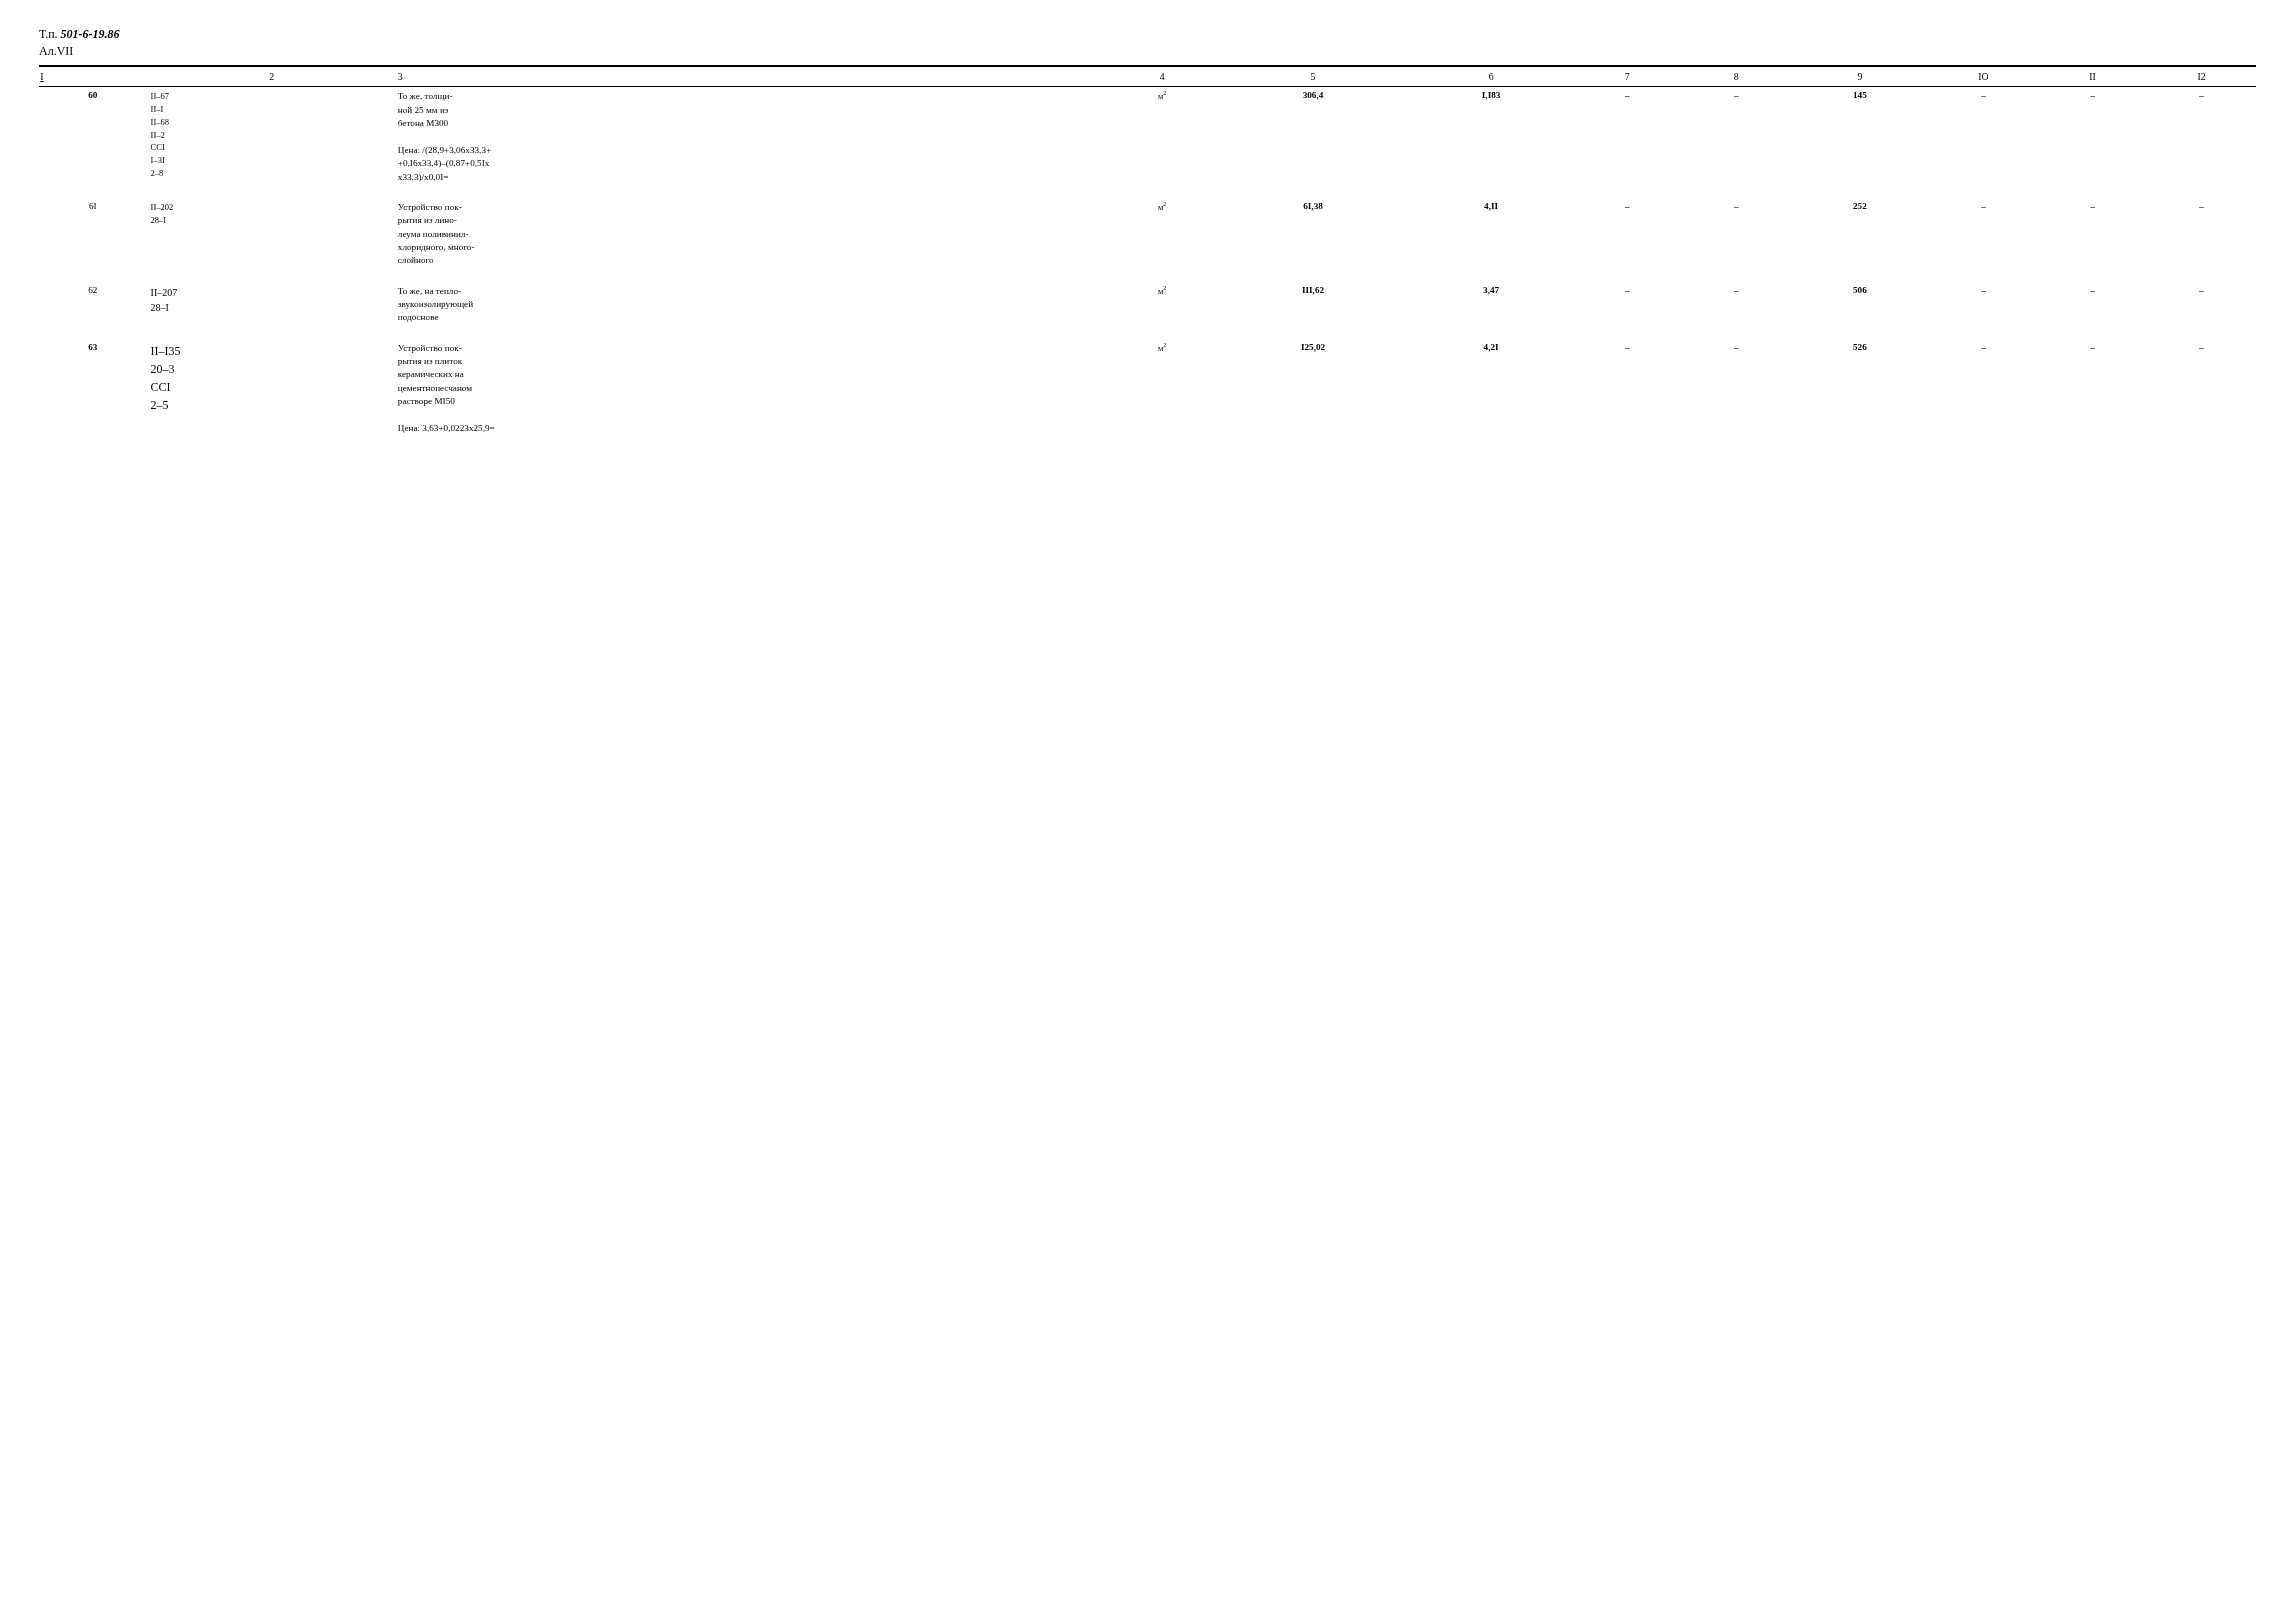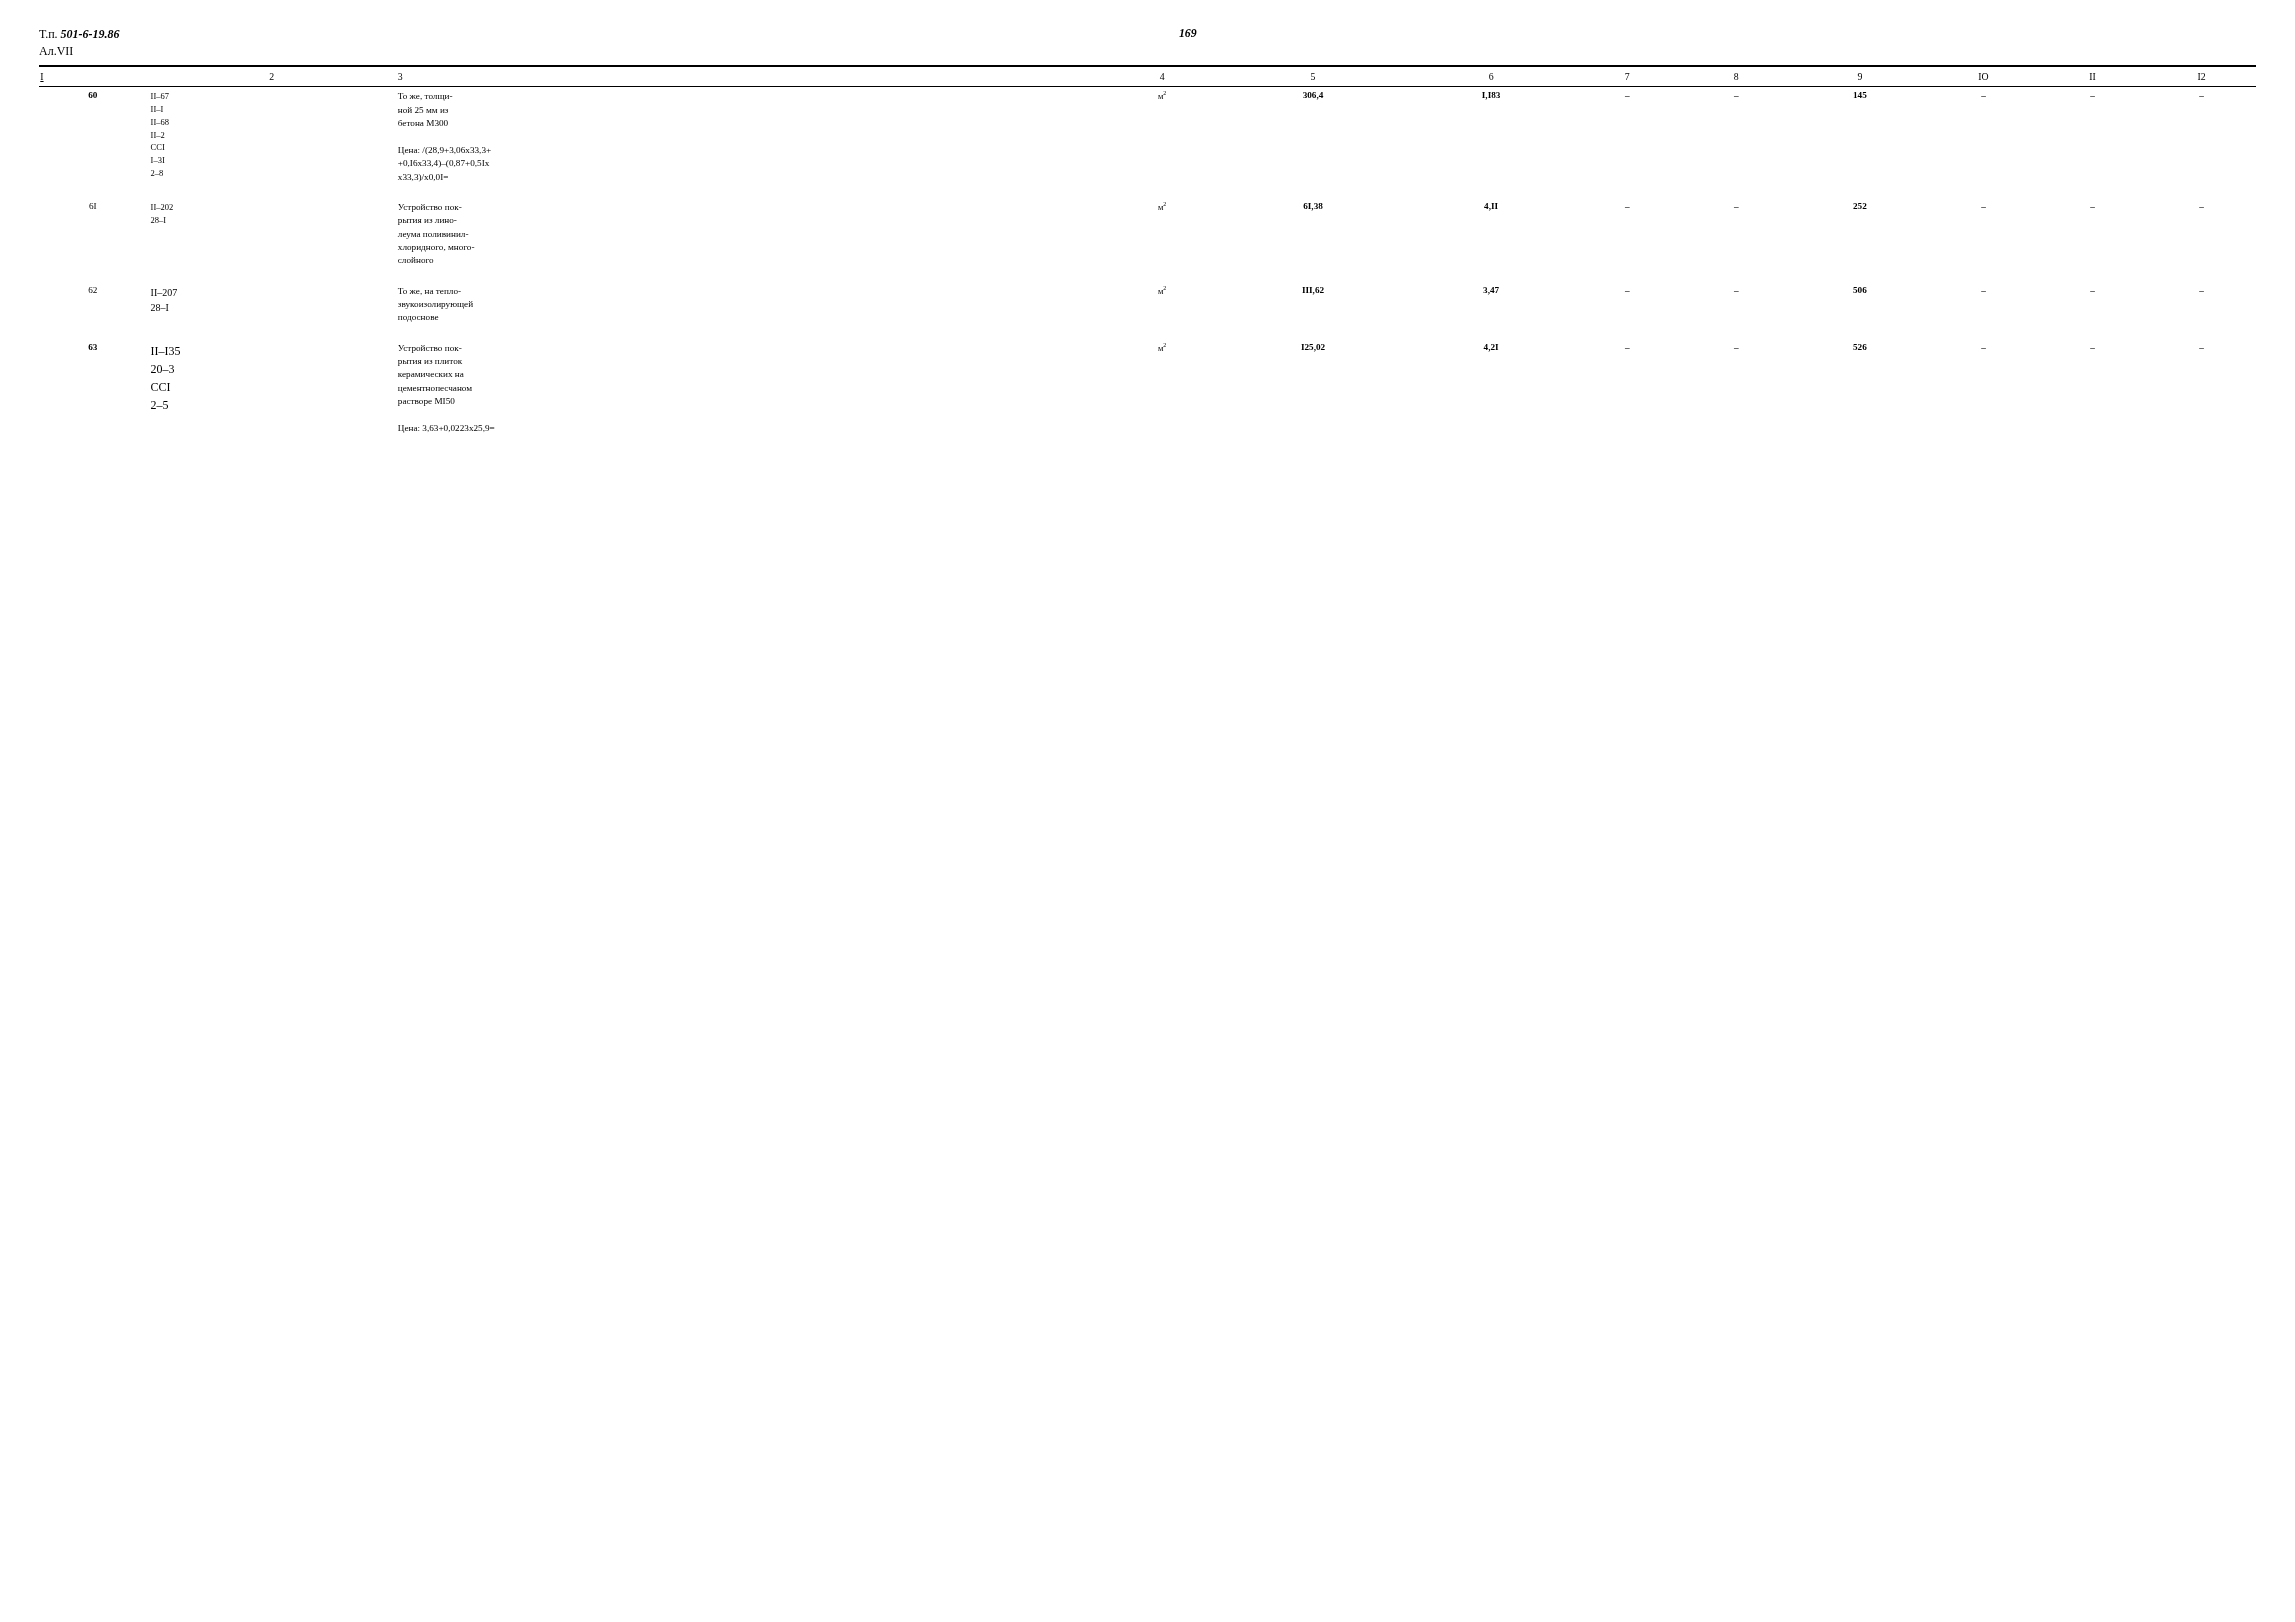--- a/index.html
+++ b/index.html
@@ -133,23 +133,20 @@
     }
   </style>
 </head>
 <body>
 
 <div class="header">
   <div class="header-left">
     <span>Т.п.</span>
     <span class="tp italic bold">501-6-19.86</span><br>
     <span>Ал.VII</span>
-  </div>
-  <div class="header-center">
-    <span>169</span>
   </div>
   <div class="header-right"></div>
 </div>
 
 <hr class="divider-top">
 
 <table>
   <colgroup>
     <col style="width:26px">
     <col style="width:59px">

